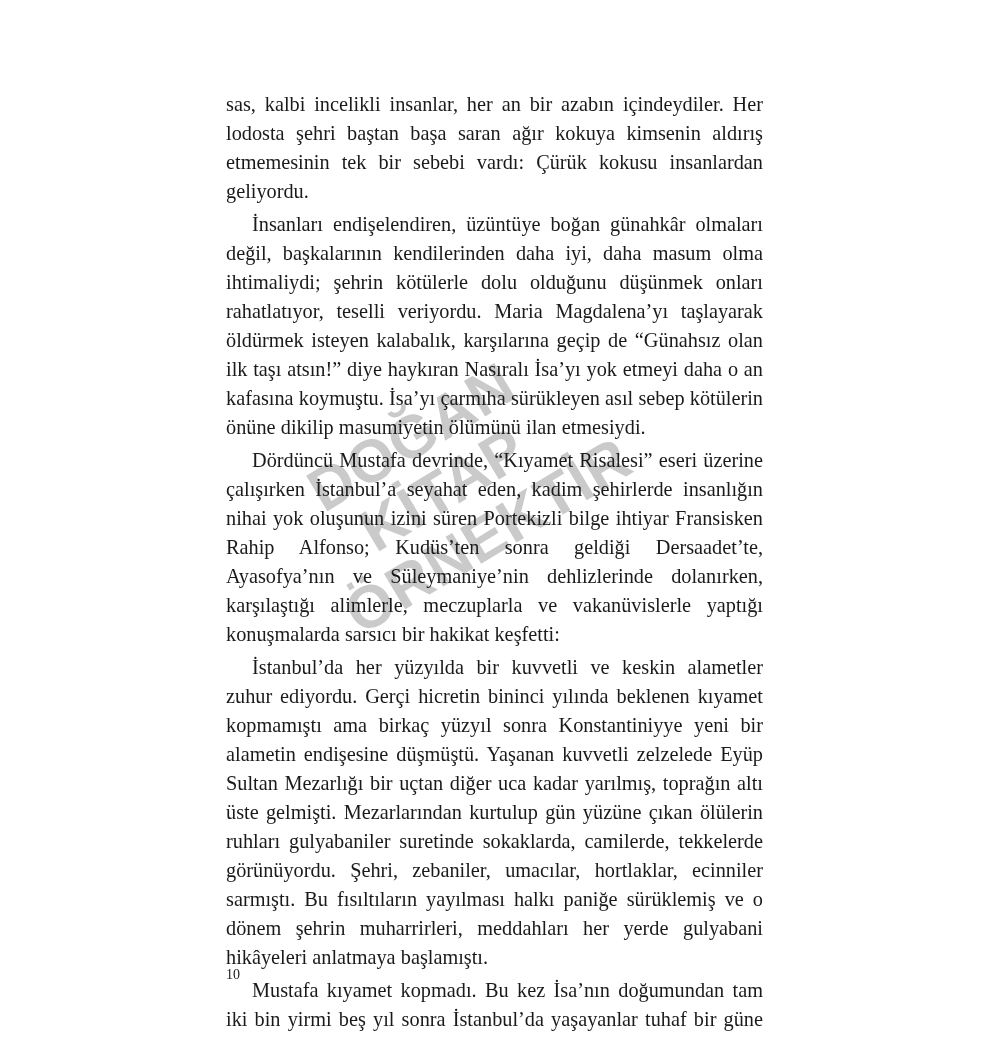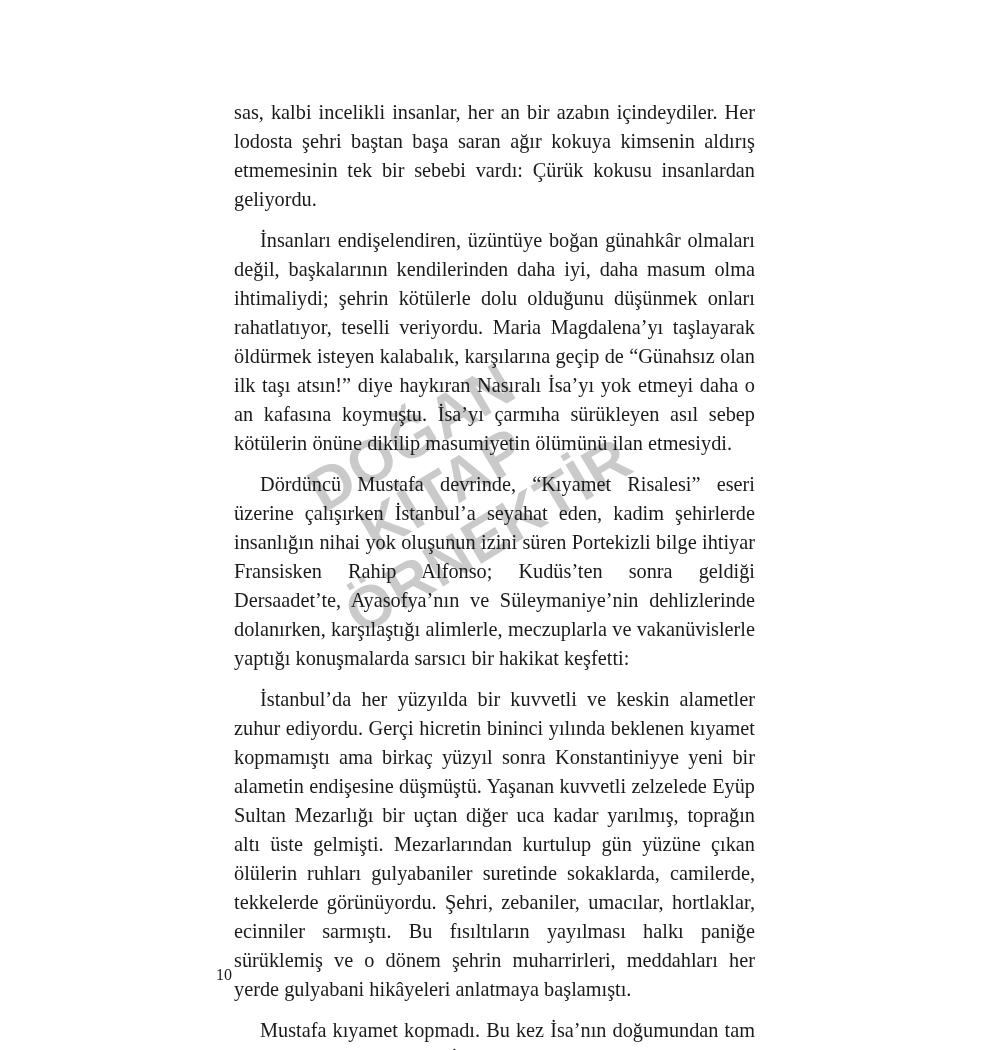--- a/index.html
+++ b/index.html
@@ -56,21 +56,21 @@
   
   #text-block {
     position: absolute;
     left: 222px;
     top: 86px;
     width: 545px;
     z-index: 5;
   }
 
   .body-paragraph {
-    margin: 12px;
+    margin: 4px;
     font-size: 20.3px;
     line-height: 29px;
     text-align: justify;
     text-justify: inter-word;
     word-spacing: 0.1px;
     hyphens: manual;
     color: #1a1a1a;
   }
   .body-paragraph.indented {
     text-indent: 26px;
@@ -78,23 +78,23 @@
   
   .body-paragraph.continues::after {
     content: "";
     display: inline-block;
     width: 100%;
   }
 
   
   #page-folio {
     position: absolute;
-    left: 216px;
+    left: 226px;
     top: 963px;
-    font-size: 16px;
+    font-size: 14px;
     line-height: 24px;
     color: #1a1a1a;
     z-index: 5;
   }
 </style>
 </head>
 <body>
 
 <div id="page-sheet">
 

